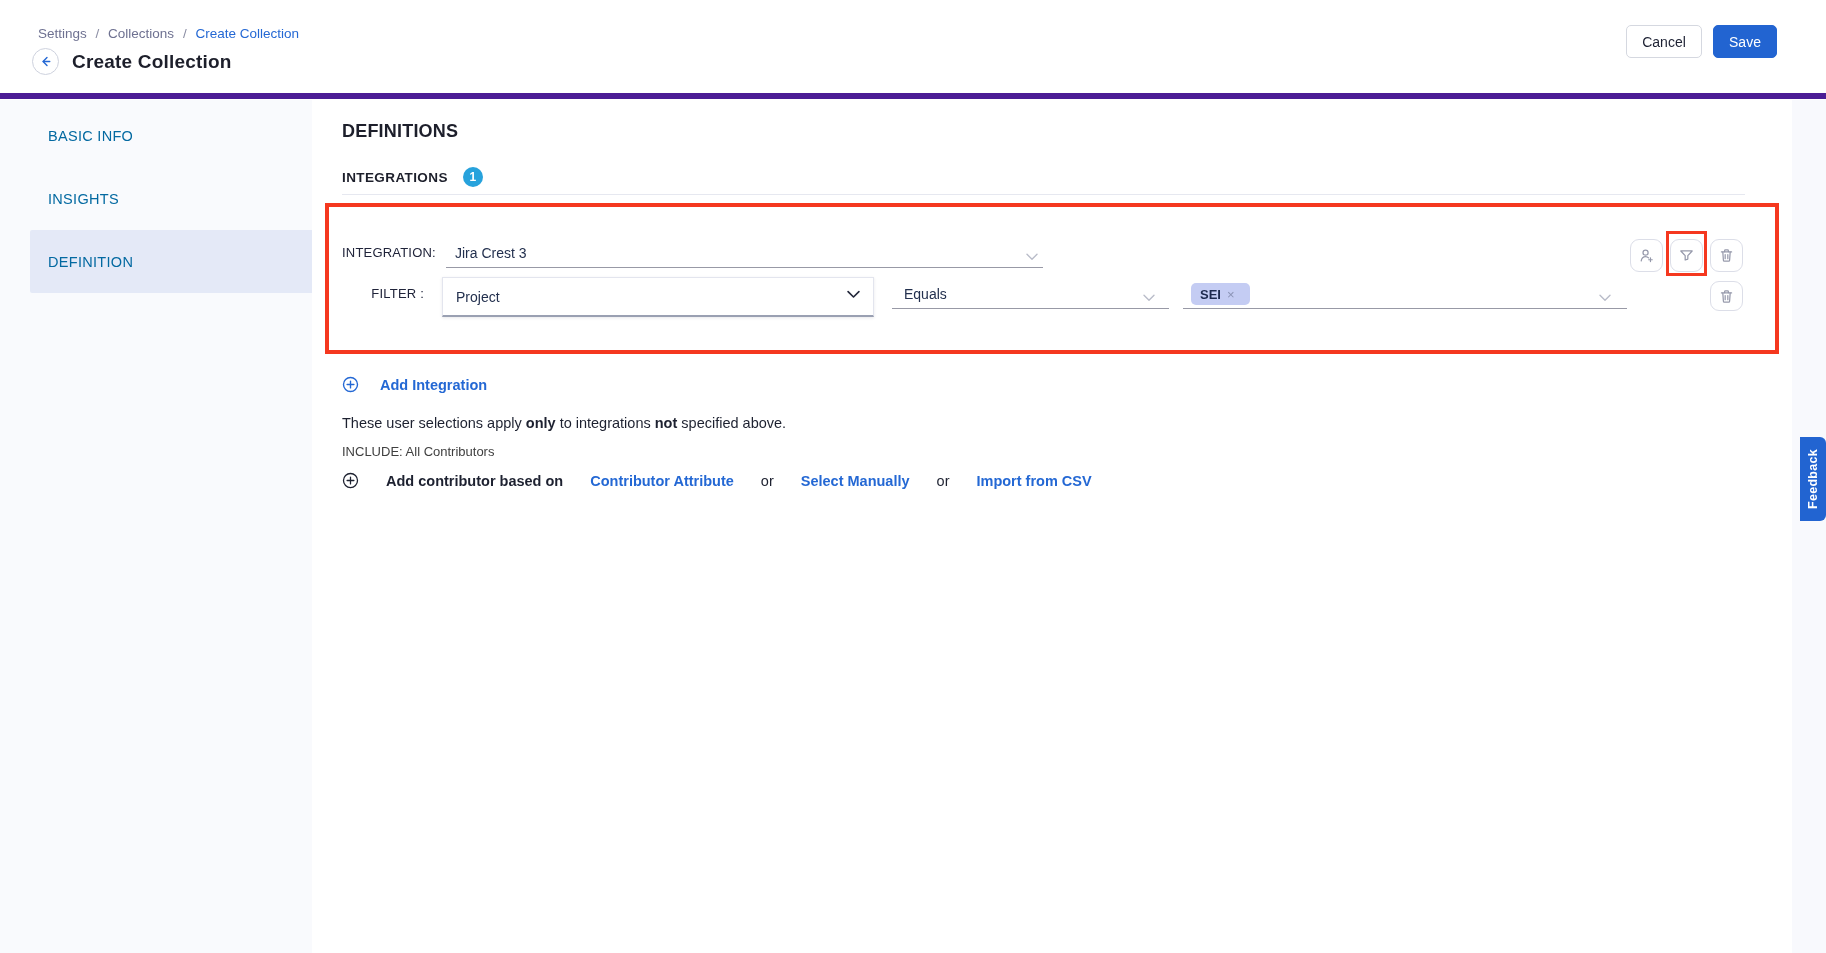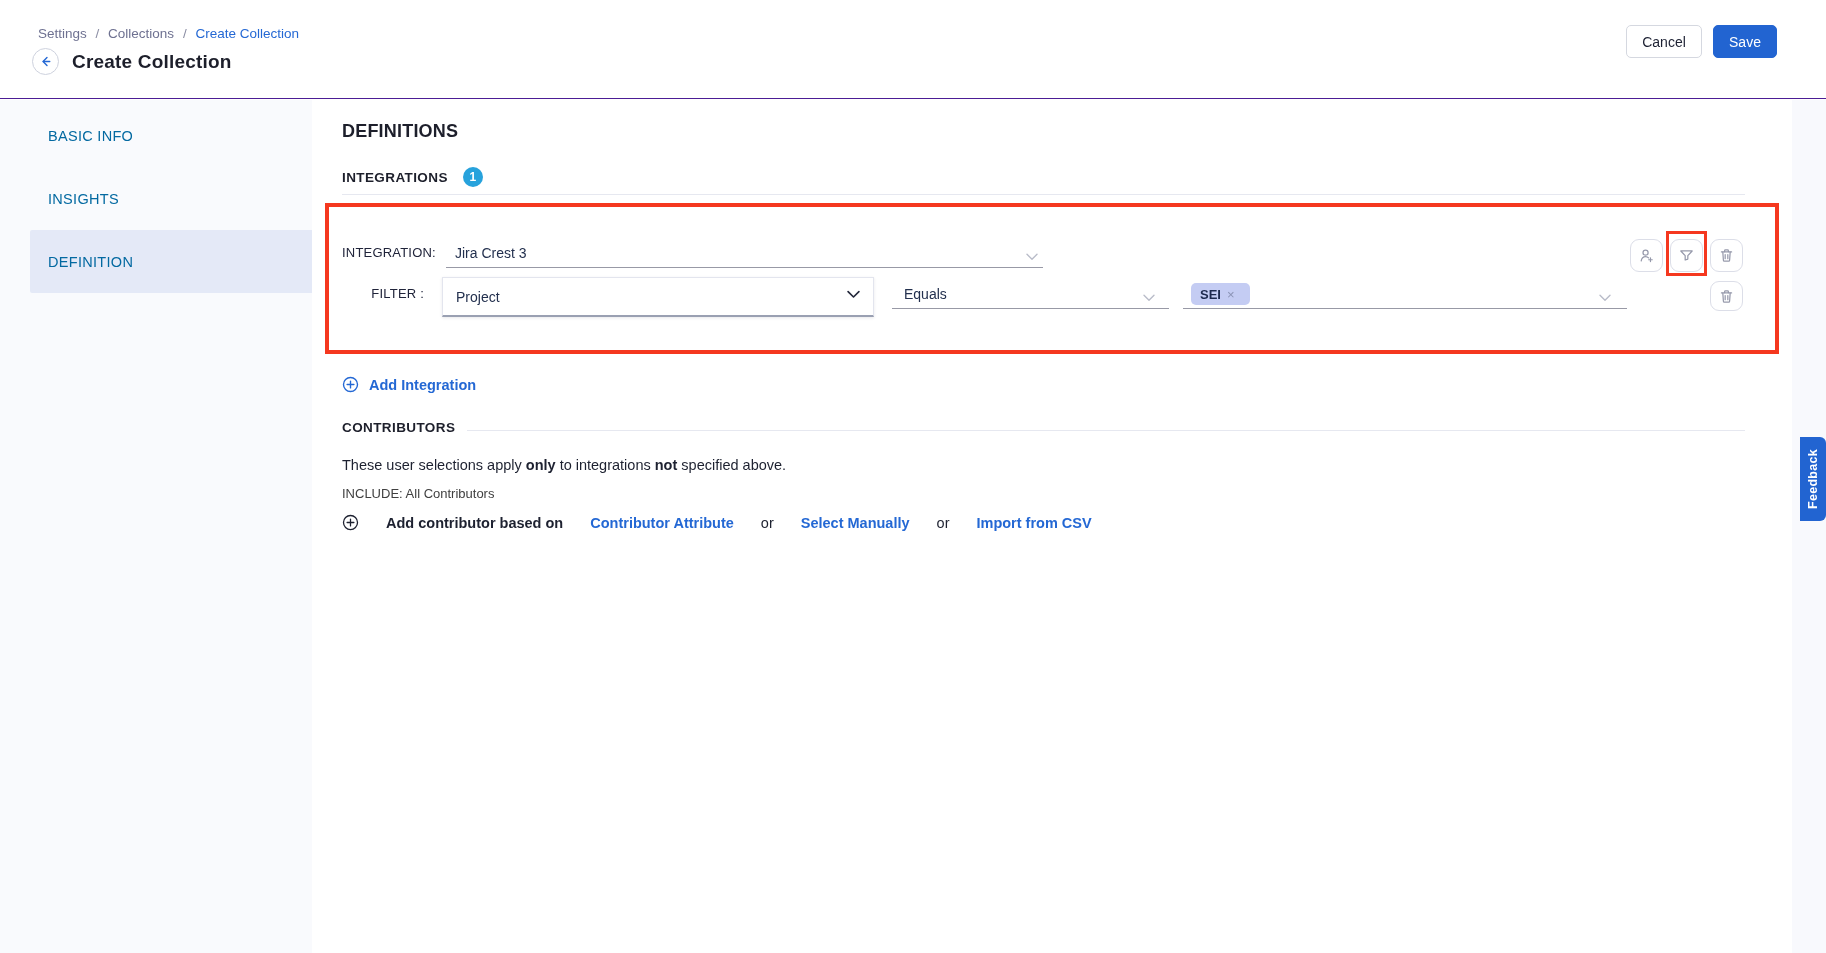--- a/index.html
+++ b/index.html
@@ -1,21 +1,21 @@
 <!DOCTYPE html>
 <html style="--accent: #2264d1; --link: #2468d4; --badge: #27a2dc; --annotation: #f5381f; --tag_bg: #c4ccf3; --active_item_bg: #e4e9f7;"><head>
 <meta charset="utf-8">
 <style>
   * { margin:0; padding:0; box-sizing:border-box; }
   html,body { width:1826px; height:953px; background:#ffffff; overflow:hidden;
     font-family:"Liberation Sans","DejaVu Sans",sans-serif; color:#1d2130; }
 
   
   .header { position:absolute; left:0; top:0; width:1826px; height:99px; background:#fff;
-    border-bottom:1px solid #4c1d95; z-index:2; }
+    border-bottom:6px solid #4c1d95; z-index:2; }
   .breadcrumb { position:absolute; left:38px; top:26px; font-size:13.5px; color:#6e7191; }
   .breadcrumb .crumb { color:#6e7191; cursor:pointer; }
   .breadcrumb .sep { margin:0 5px; color:#8a8da3; }
   .breadcrumb .current { color:var(--link,#2468d4); cursor:pointer; }
   .title-row { position:absolute; left:32px; top:48px; display:flex; align-items:center; gap:13px; }
   .back-btn { width:27px; height:27px; border-radius:50%; border:1px solid #ced2de; background:#fff;
     display:flex; align-items:center; justify-content:center; color:var(--link,#2468d4); cursor:pointer; }
   .page-title { font-size:19px; font-weight:700; color:#1d1f2b; letter-spacing:.2px; }
   .btn { position:absolute; top:25px; height:33px; border-radius:5px; font-size:14px;
     display:flex; align-items:center; justify-content:center; cursor:pointer; }
@@ -76,21 +76,21 @@
   .icon-group { position:absolute; top:36px; right:36px; display:flex; gap:7px; z-index:6; }
   .icon-btn { width:33px; height:33px; background:#fff; border:1px solid #dcdee8; border-radius:9px;
     display:flex; align-items:center; justify-content:center; color:#9699ab; cursor:pointer; }
   .icon-btn.short { height:30px; }
   .btn-wrap { position:relative; }
   .annotation-mini { position:absolute; left:-4px; top:-8px; width:41px; height:45px;
     border:3px solid var(--annotation,#f5381f); pointer-events:none; z-index:7; }
   .trash-row2 { position:absolute; top:78px; right:36px; z-index:6; }
 
   
-  .add-integration { margin-top:22px; display:flex; align-items:center; gap:10px;
+  .add-integration { margin-top:22px; display:flex; align-items:center; gap:21px;
     color:var(--link,#2468d4); font-size:14.5px; font-weight:600; cursor:pointer; width:fit-content; }
   .contributors-head { margin-top:27px; display:flex; align-items:center; }
   .contributors-head .line { flex:1; border-bottom:1px solid #e6e8f0; margin-left:12px; transform:translateY(3px); }
   .note { margin-top:22px; font-size:14.5px; color:#1d2130; }
   .note b { font-weight:700; }
   .include-line { margin-top:13px; font-size:13px; color:#404040; }
   .add-contrib { margin-top:13px; display:flex; align-items:center; gap:27px; font-size:14.5px; color:#1d2130; }
   .add-contrib .prefix { font-weight:700; }
   .text-link { color:var(--link,#2468d4); font-weight:600; cursor:pointer; }
   .icon16 { width:17px; height:17px; display:block; }
@@ -222,24 +222,20 @@
   </div>
 
   <div class="add-integration">
     <svg class="icon16" viewBox="0 0 16 16" fill="none" stroke="currentColor" stroke-width="1.3" stroke-linecap="round">
         <circle cx="8" cy="8" r="6.6"></circle>
         <path d="M8 4.8v6.4M4.8 8h6.4"></path>
       </svg>
     <span>Add Integration</span>
   </div>
 
-  <div class="contributors-head">
-    <span class="sub-heading">CONTRIBUTORS</span>
-    <span class="line"></span>
-  </div>
 
   <div class="note">
     <span>These user selections apply</span>
     <b>only</b>
     <span>to integrations</span>
     <b>not</b>
     <span>specified above.</span>
   </div>
 
   <div class="include-line">INCLUDE: All Contributors</div>

